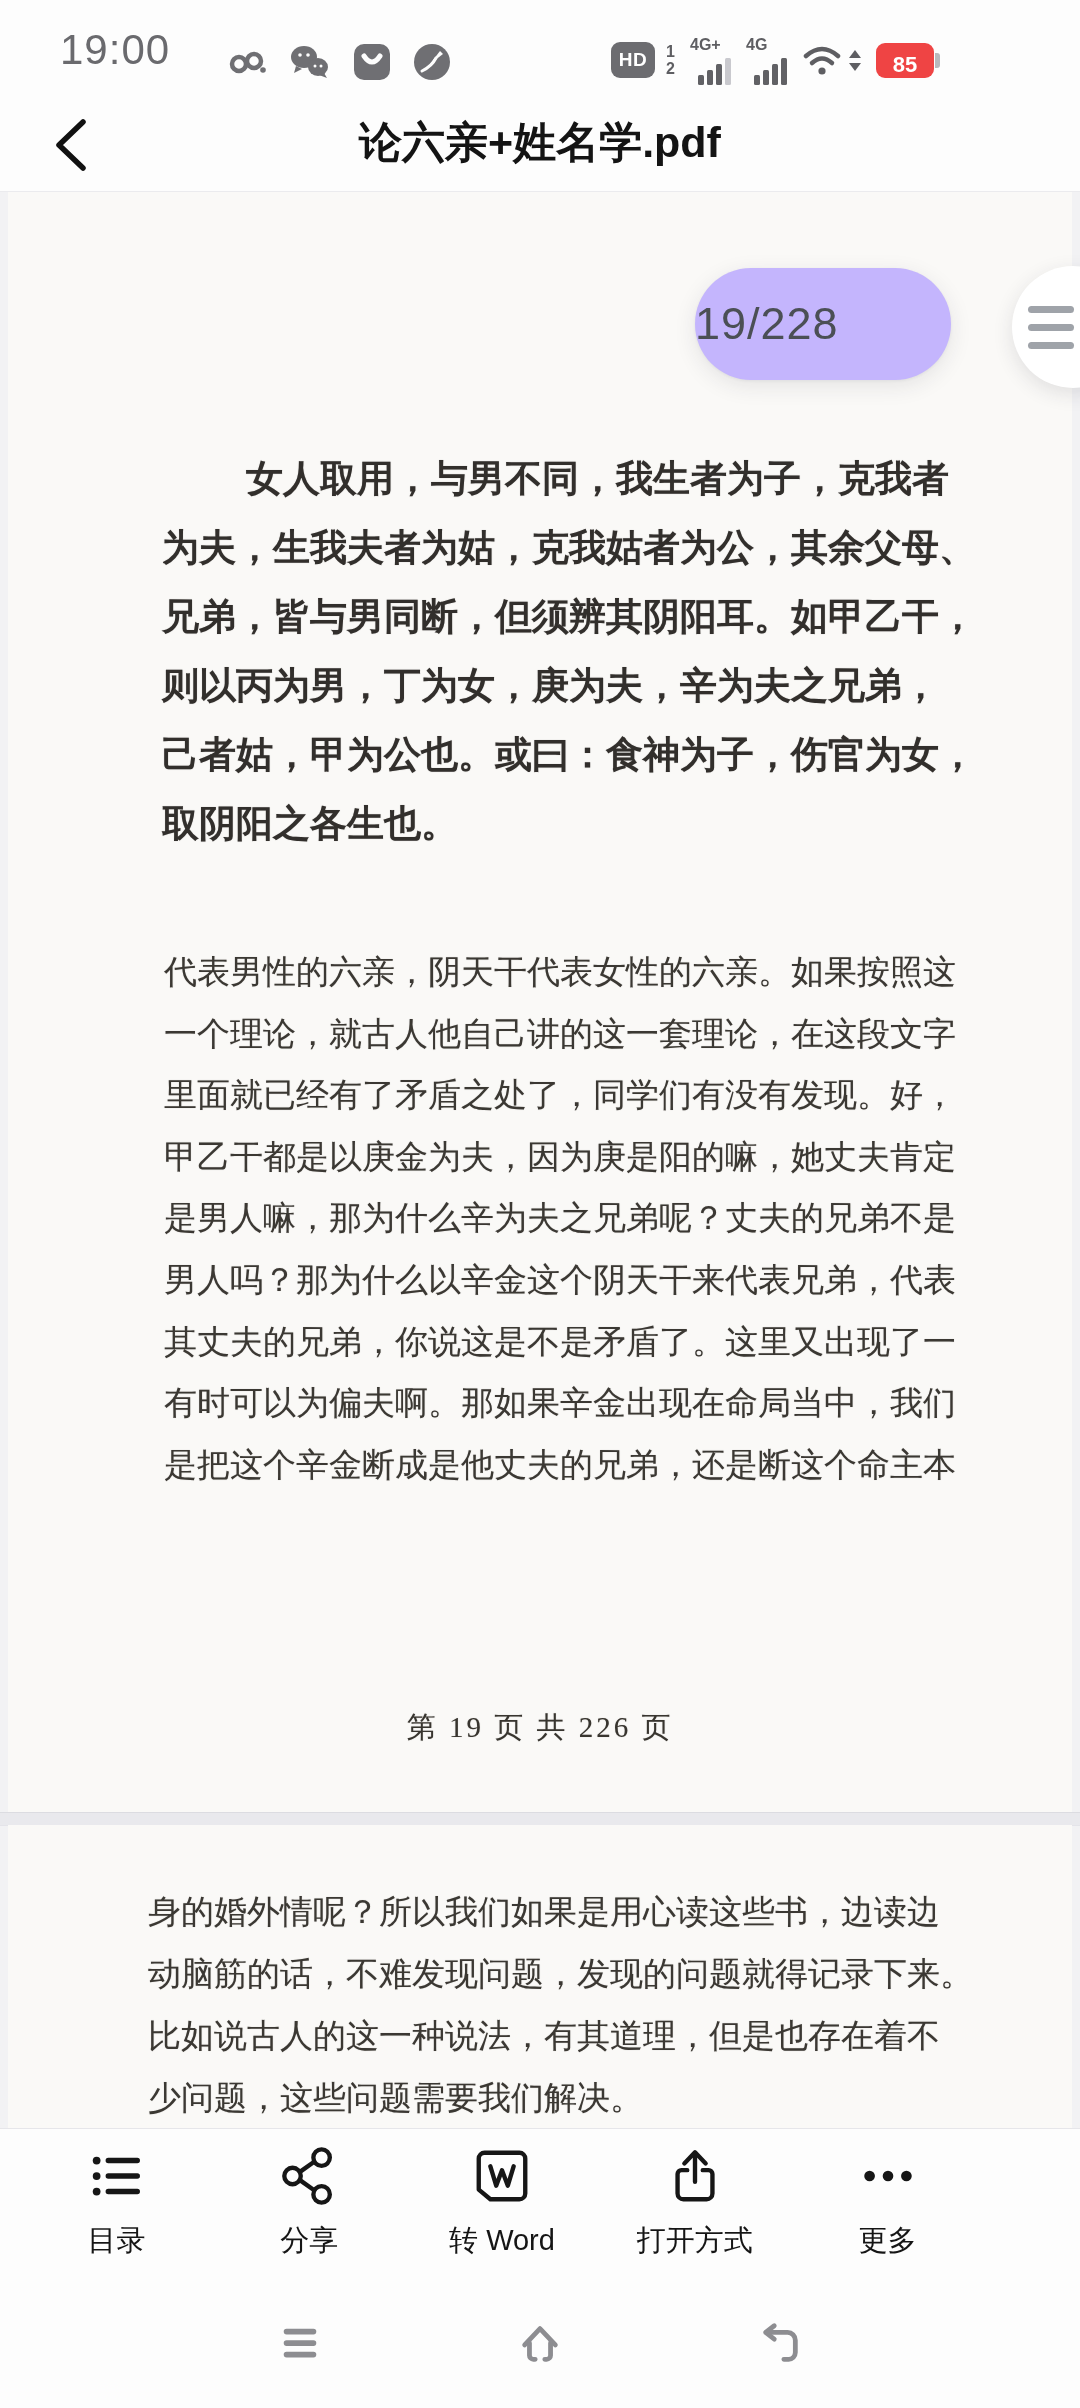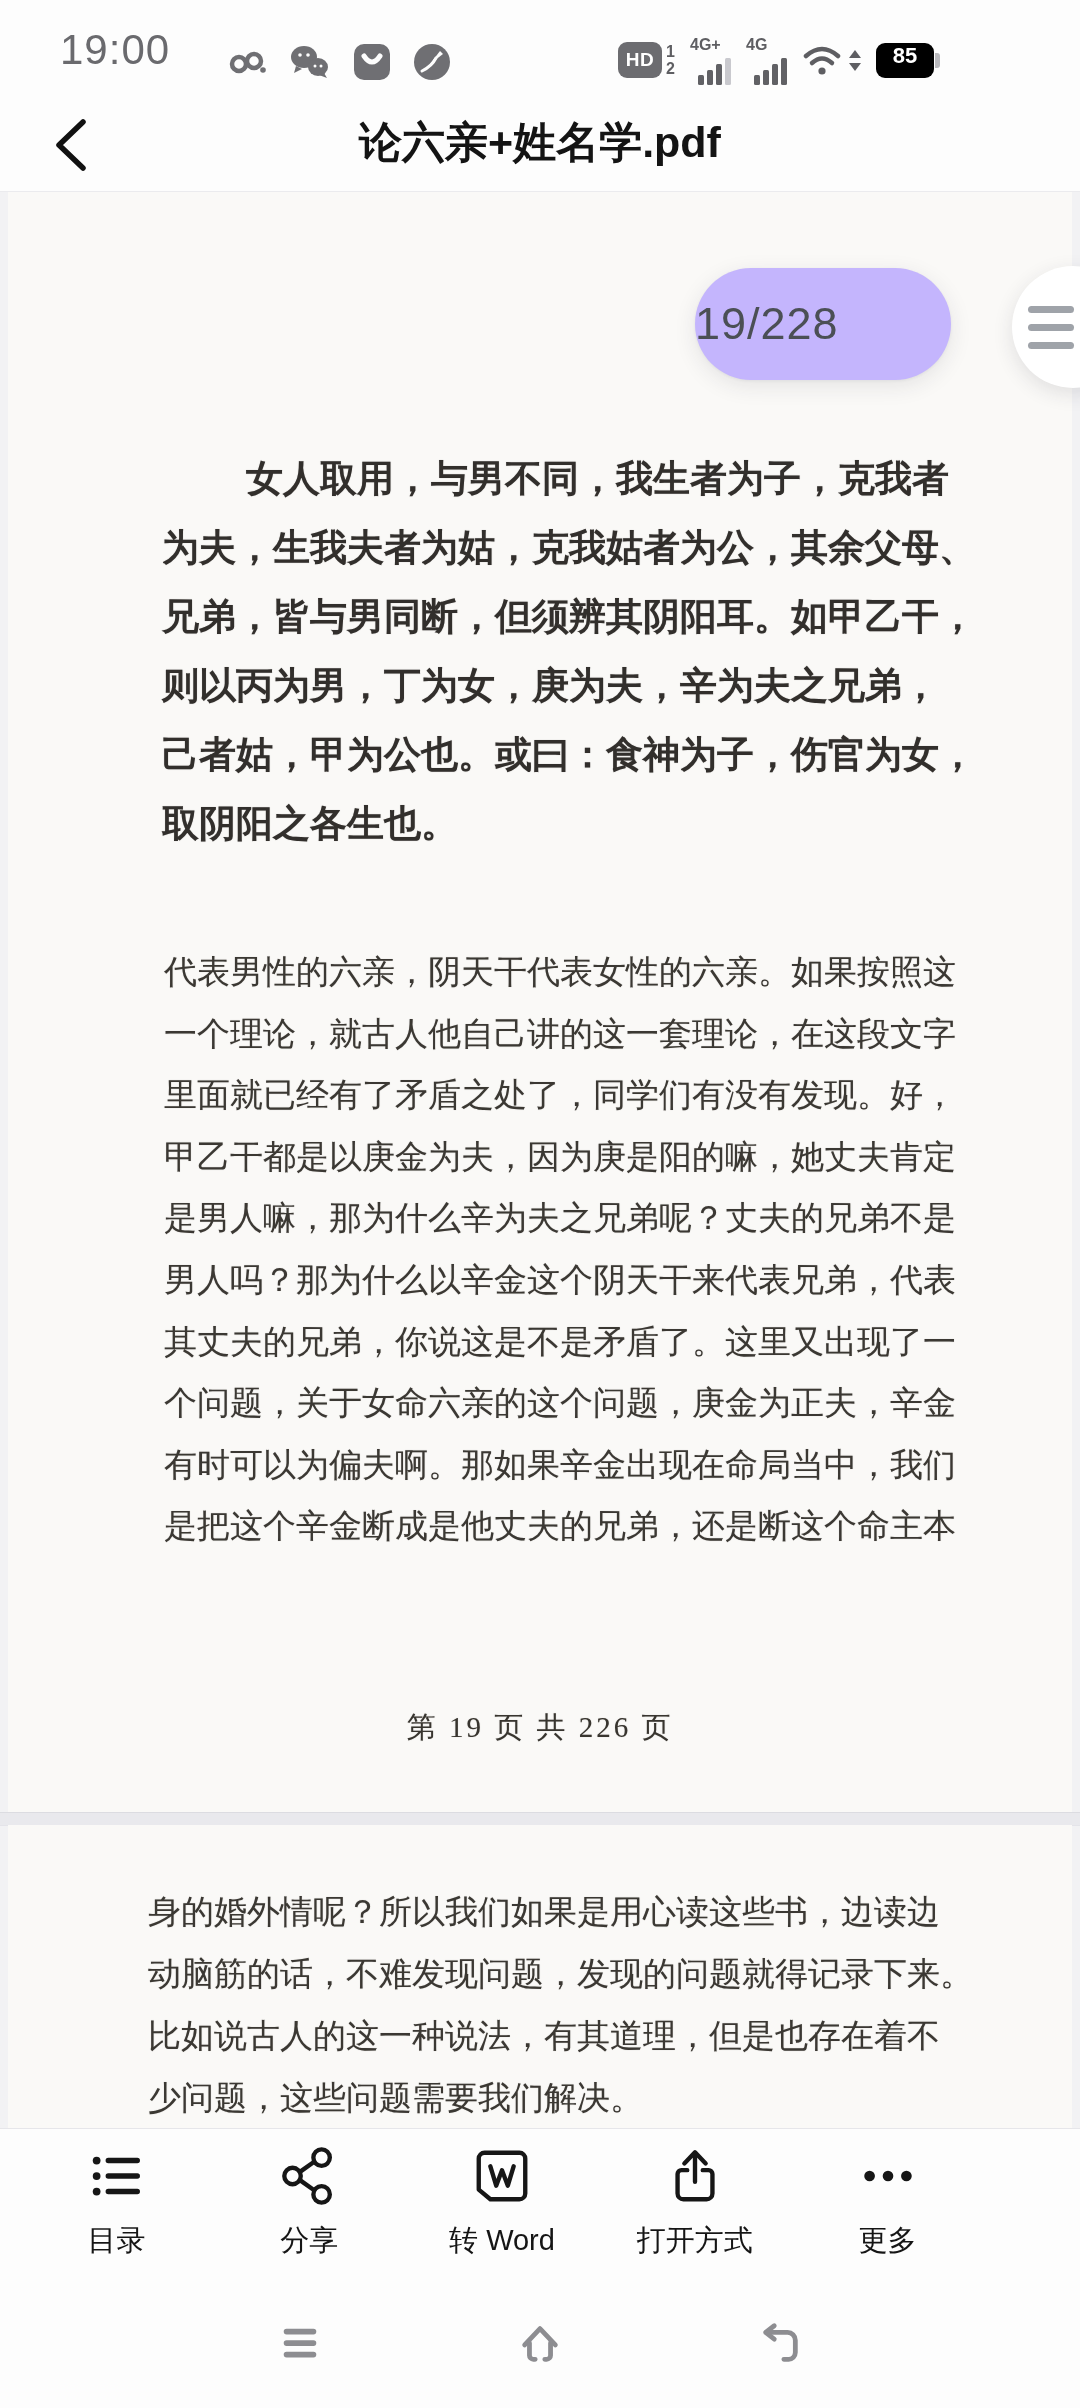--- a/index.html
+++ b/index.html
@@ -5,35 +5,35 @@
   html,body{margin:0;padding:0;background:#d8d8db;}
   .app{position:relative;width:1080px;height:2408px;background:#f2f2f4;overflow:hidden;
        font-family:"Liberation Sans",sans-serif;-webkit-font-smoothing:antialiased;}
 
   
   .status-bar{position:absolute;top:0;left:0;right:0;height:95px;background:#fdfdfd;}
   .clock{position:absolute;left:60px;top:26px;font-size:42px;font-weight:500;color:#6a6a6e;letter-spacing:1px;}
   .notif-icons{position:absolute;left:226px;top:42px;display:flex;gap:20px;align-items:center;}
   .notif-icons svg{display:block;}
   .status-right{position:absolute;right:146px;top:38px;display:flex;gap:15px;align-items:center;height:44px;}
-  .hd-wrap{display:flex;align-items:center;gap:4px;}
+  .hd-wrap{display:flex;align-items:center;gap:11px;}
   .hd-badge{width:44px;height:36px;border-radius:9px;background:#6c6c70;color:#fff;font-size:19px;
             font-weight:700;display:flex;align-items:center;justify-content:center;letter-spacing:.5px;}
   .sim-col{display:flex;flex-direction:column;line-height:17px;font-size:16px;font-weight:700;color:#5e5e62;}
   .net-group{display:flex;flex-direction:column;align-items:flex-start;}
   .net-label{font-size:16px;font-weight:700;color:#5e5e62;line-height:20px;margin-bottom:3px;}
   .bars{display:flex;align-items:flex-end;gap:3px;margin-left:8px;}
   .bar{width:6px;border-radius:1.5px;background:#616165;}
   .bar.light{background:#c9c9ce;}
   .wifi-wrap{display:flex;align-items:center;gap:3px;}
   .updown{display:flex;flex-direction:column;gap:5px;}
   .tri-up{width:0;height:0;border-left:6px solid transparent;border-right:6px solid transparent;border-bottom:8px solid #5e5e62;}
   .tri-down{width:0;height:0;border-left:6px solid transparent;border-right:6px solid transparent;border-top:8px solid #5e5e62;}
-  .battery{position:relative;width:58px;height:35px;border-radius:9px;background:#000000;color:#fff;
-           font-size:22px;font-weight:700;display:flex;align-items:flex-start;justify-content:center;}
+  .battery{position:relative;width:58px;height:35px;border-radius:9px;background:#ef4444;color:#fff;
+           font-size:22px;font-weight:700;display:flex;align-items:flex-end;justify-content:center;}
   .battery-nub{position:absolute;right:-6px;top:10px;width:5px;height:15px;border-radius:0 3px 3px 0;background:#b9b9bd;}
 
   
   .header{position:absolute;top:95px;left:0;right:0;height:96px;background:#fdfdfd;border-bottom:1px solid #ebebee;}
   .back-btn{position:absolute;left:38px;top:18px;width:64px;height:64px;display:flex;align-items:center;justify-content:center;}
   .doc-title{position:absolute;left:120px;right:120px;top:0;height:96px;display:flex;align-items:center;justify-content:center;
              font-size:43px;font-weight:700;color:#141414;white-space:nowrap;text-align:center;}
 
   
   .viewer{position:absolute;top:192px;left:0;right:0;height:1936px;background:#f2f2f4;}
@@ -184,21 +184,20 @@
         </div>
       <div class="para para2">
         <div>
             <div class="line">代表男性的六亲，阴天干代表女性的六亲。如果按照这</div>
             <div class="line">一个理论，就古人他自己讲的这一套理论，在这段文字</div>
             <div class="line">里面就已经有了矛盾之处了，同学们有没有发现。好，</div>
             <div class="line">甲乙干都是以庚金为夫，因为庚是阳的嘛，她丈夫肯定</div>
             <div class="line">是男人嘛，那为什么辛为夫之兄弟呢？丈夫的兄弟不是</div>
             <div class="line">男人吗？那为什么以辛金这个阴天干来代表兄弟，代表</div>
             <div class="line">其丈夫的兄弟，你说这是不是矛盾了。这里又出现了一</div>
-            <div class="line">个问题，关于女命六亲的这个问题，庚金为正夫，辛金</div>
             <div class="line">有时可以为偏夫啊。那如果辛金出现在命局当中，我们</div>
             <div class="line">是把这个辛金断成是他丈夫的兄弟，还是断这个命主本</div>
           </div>
       </div>
       <div class="page-footer doc-serif">第 19 页 共 226 页</div>
     </div>
 
     <div class="page-gap"></div>
 
     <div class="page page-b doc-serif">

